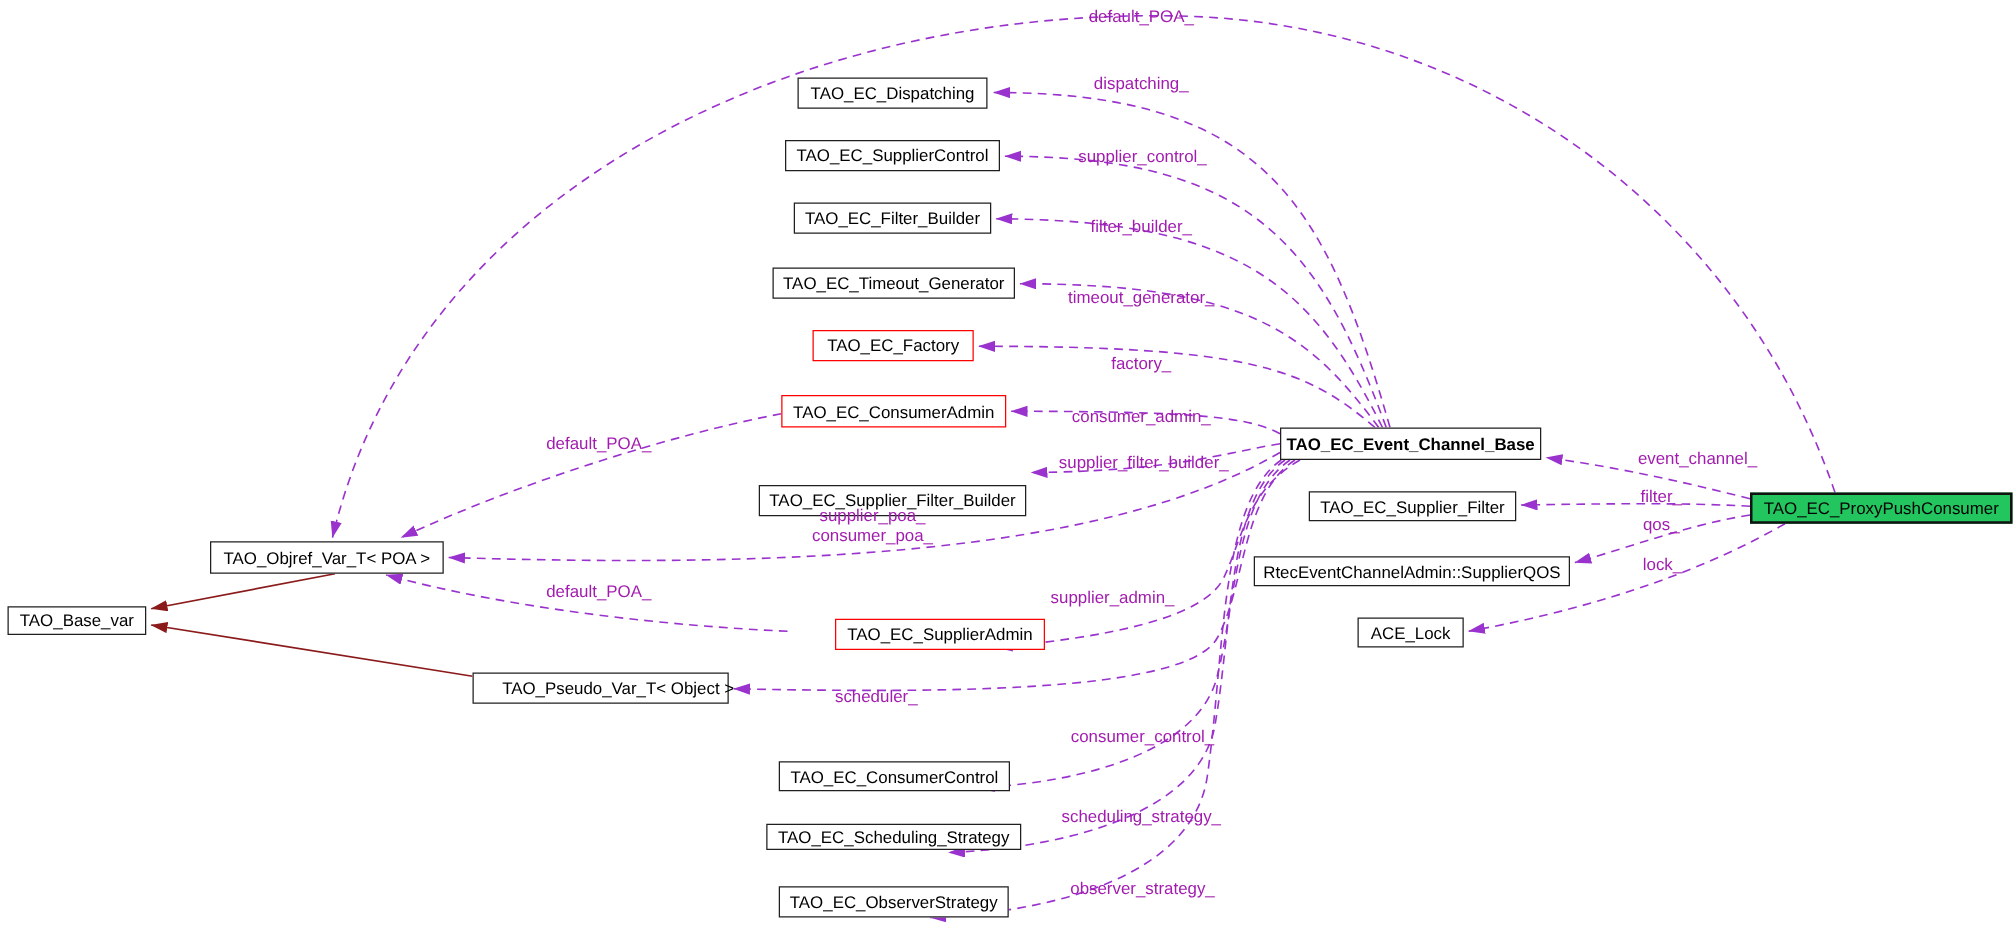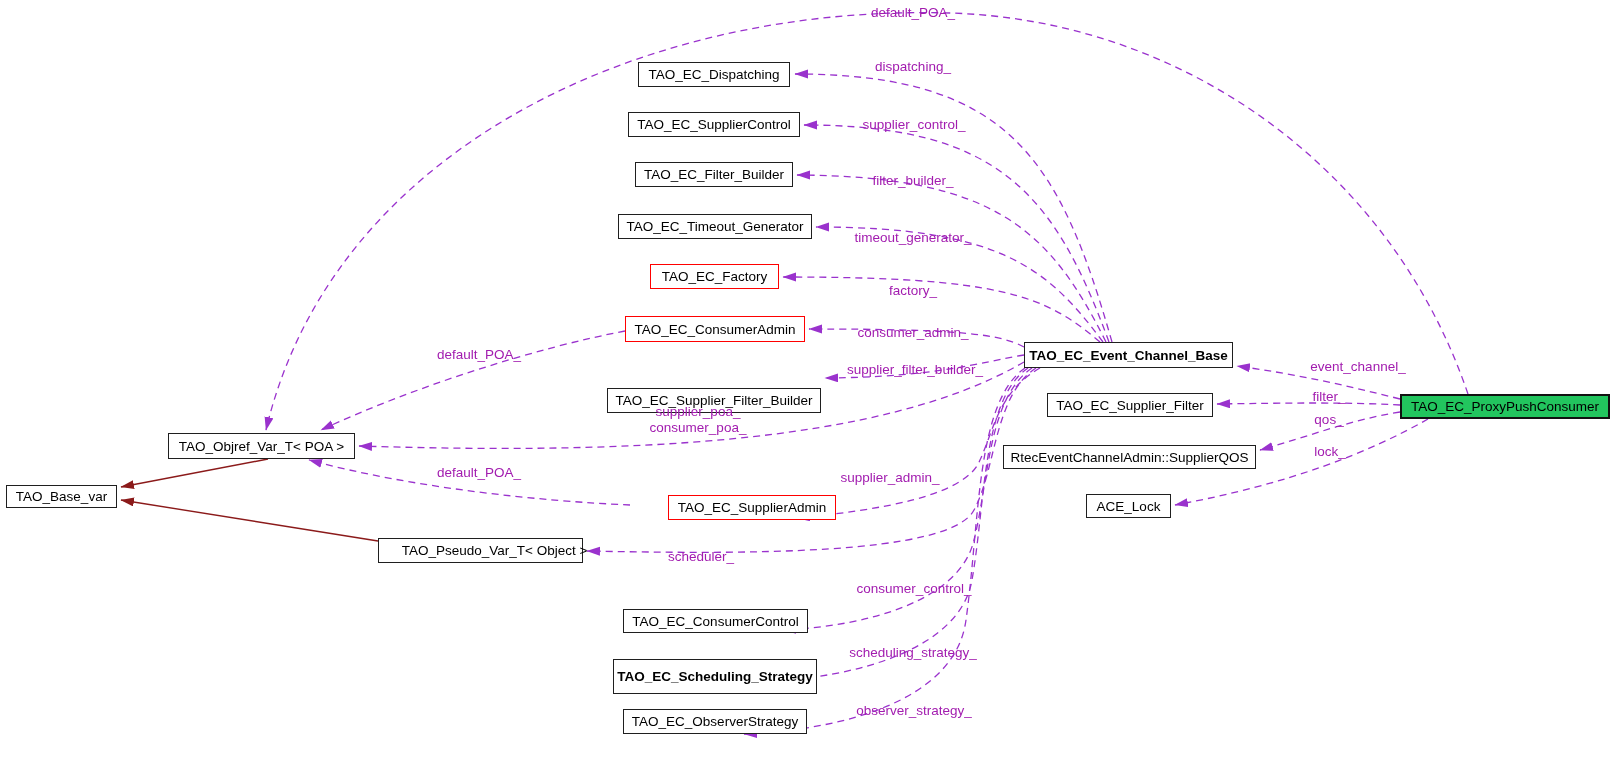--- a/index.html
+++ b/index.html
@@ -103,21 +103,21 @@
       </div>
       <div class="node" style="left: 378px; top: 538px; width: 205px; height: 25px; padding-left: 28px;">
         <span>TAO_Pseudo_Var_T&lt; Object &gt;</span>
       </div>
       <div class="node red" style="left: 630px; top: 495px; width: 168px; height: 25px; margin-left: 38px;">
         <span>TAO_EC_SupplierAdmin</span>
       </div>
       <div class="node" style="left: 623px; top: 609px; width: 185px; height: 24px;">
         <span>TAO_EC_ConsumerControl</span>
       </div>
-      <div class="node" style="left: 613px; top: 659px; width: 204px; height: 35px; font-weight: bold;">
+      <div class="node" style="left: 613px; top: 659px; width: 204px; height: 21px;">
         <span>TAO_EC_Scheduling_Strategy</span>
       </div>
       <div class="node" style="left: 623px; top: 709px; width: 184px; height: 25px;">
         <span>TAO_EC_ObserverStrategy</span>
       </div>
     </div>
   <div id="labels-layer">
       <div class="edge-label" style="left: 913px; top: 13px;">default_POA_</div>
       <div class="edge-label" style="left: 913px; top: 67px;">dispatching_</div>
       <div class="edge-label" style="left: 914px; top: 125px;">supplier_control_</div>

